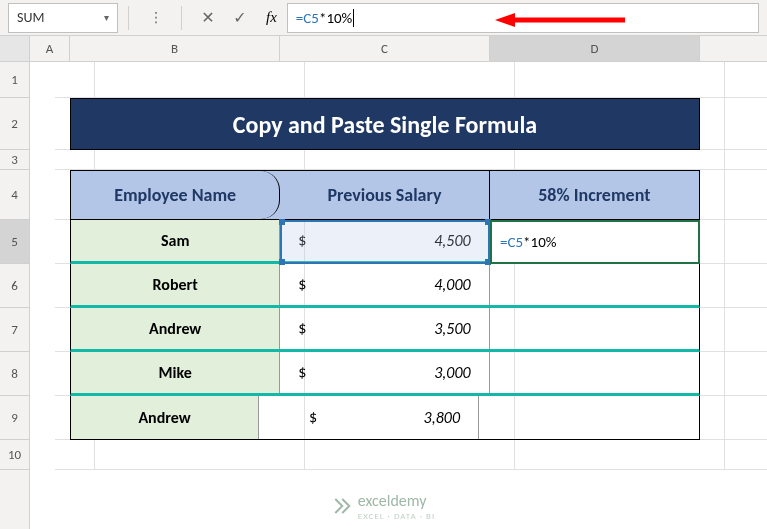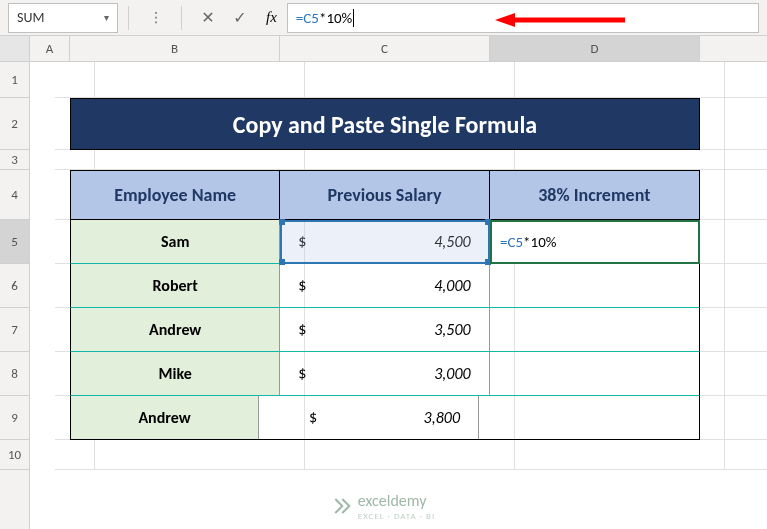--- a/index.html
+++ b/index.html
@@ -200,29 +200,29 @@
 .thead .th {
   display: flex;
   align-items: center;
   justify-content: center;
   font-size: 18px;
   font-weight: bold;
   color: #1f3864;
   border-right: 1.5px solid #000;
 }
 .thead .th:last-child { border-right: none; }
-.th.B { width: 210px; }
+.th.B { width: 210px; border-radius: 19px; }
 .th.C { width: 210px; }
 .th.D { width: 210px; }
 .tbody .tr {
   display: flex;
   height: 44px;
   border-left: 1.5px solid #000;
   border-right: 1.5px solid #000;
-  border-bottom: 1px solid #14b8a6;
+  border-bottom: 3px solid #14b8a6;
 }
 .tbody .tr:last-child { border-bottom: 1.5px solid #000; gap: 32px; }
 .td {
   display: flex;
   align-items: center;
   font-size: 16px;
   border-right: 1px solid #999;
   padding: 0 10px;
 }
 .td:last-child { border-right: none; }
@@ -396,21 +396,21 @@
           <div class="cell C"></div>
           <div class="cell D"></div>
         </div>
 
       <div class="title-banner">Copy and Paste Single Formula</div>
 
       <div class="table-container">
         <div class="thead">
           <div class="th B">Employee Name</div>
           <div class="th C">Previous Salary</div>
-          <div class="th D">38% Increment</div>
+          <div class="th D">58% Increment</div>
         </div>
         <div class="tbody">
           <div class="tr">
             <div class="td B">Sam</div>
             <div class="td C">
                 <span class="dollar">$</span>
                 <span class="amount">4,500</span>
               </div>
             <div class="td D"></div>
           </div>

